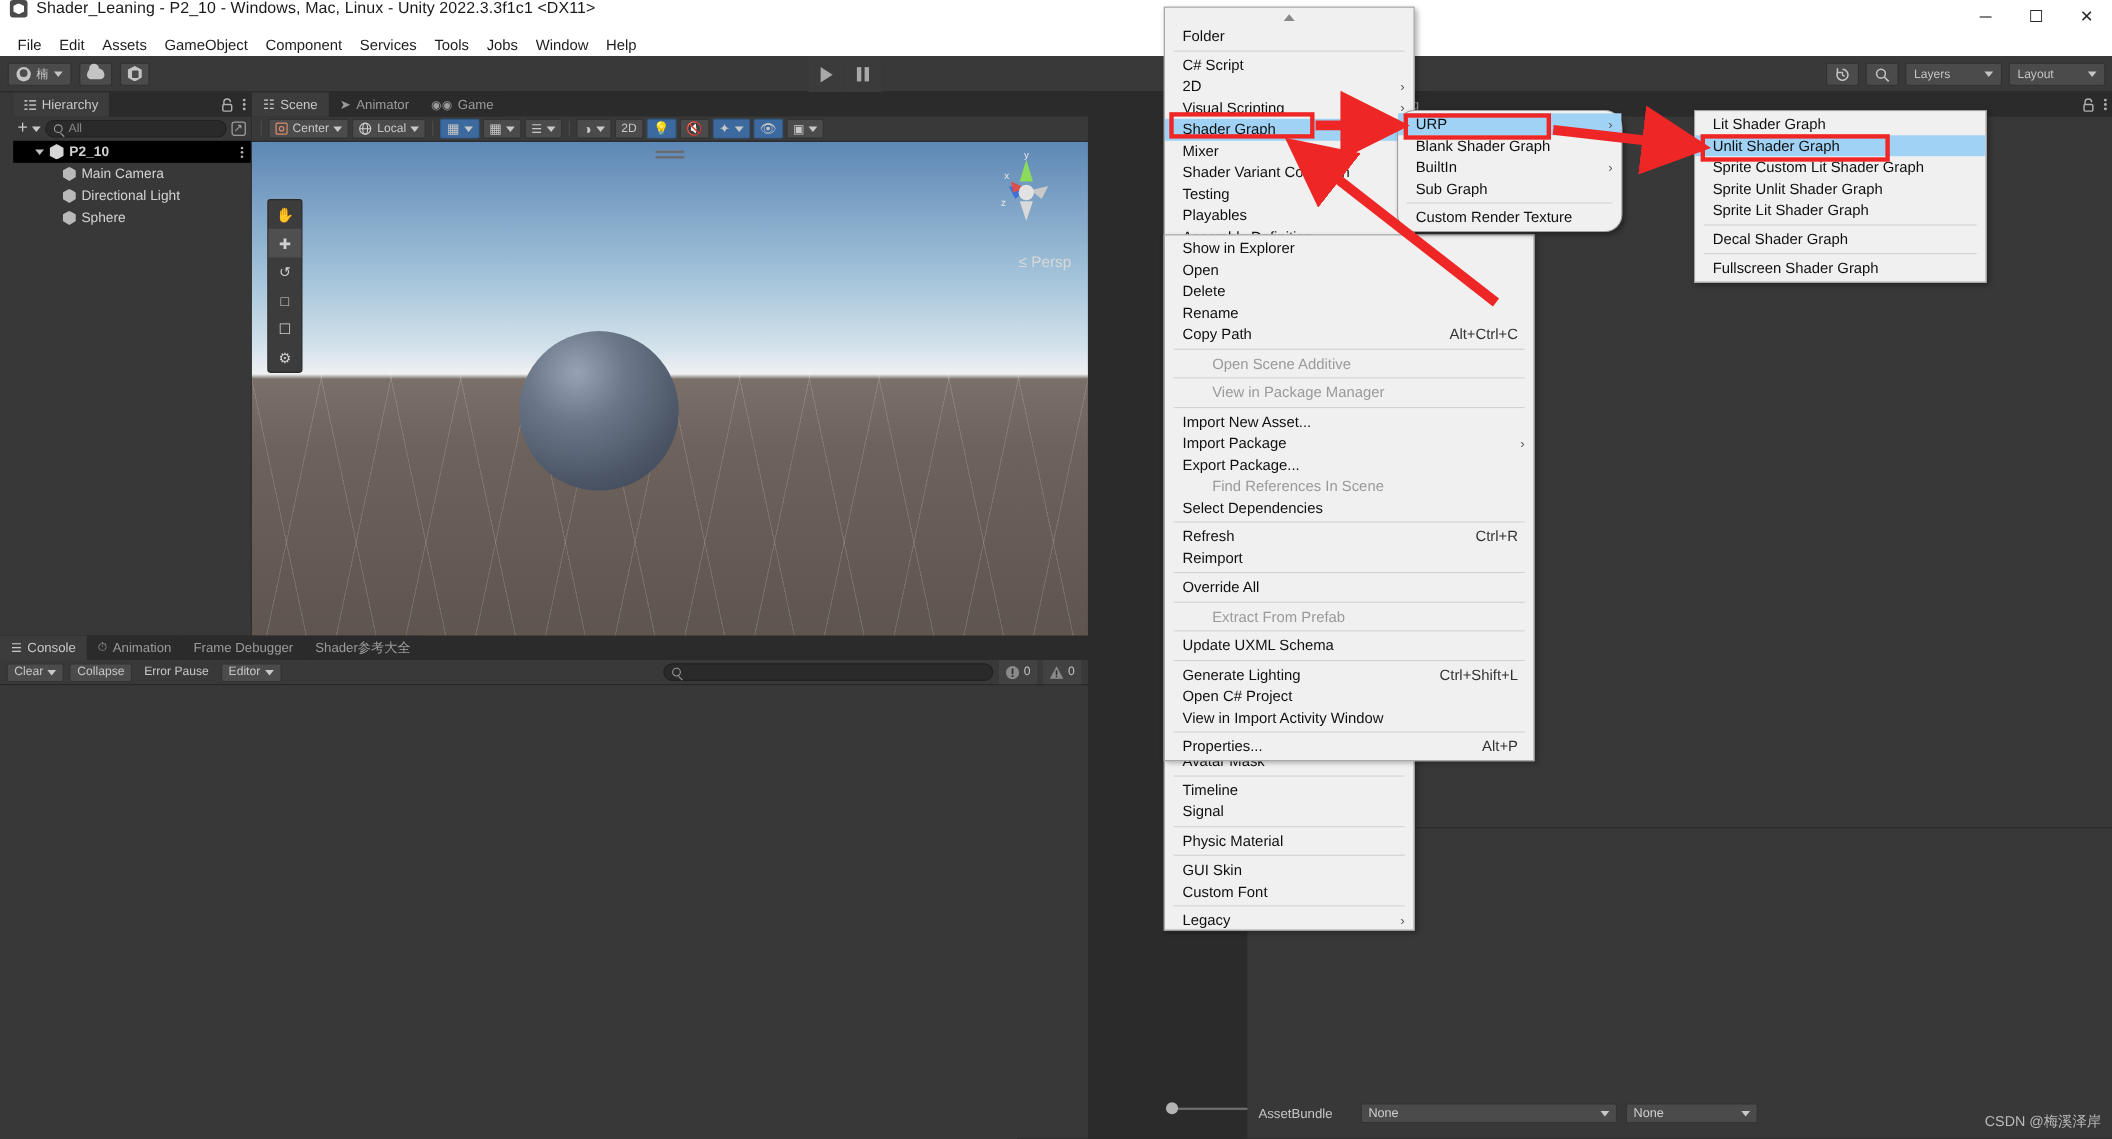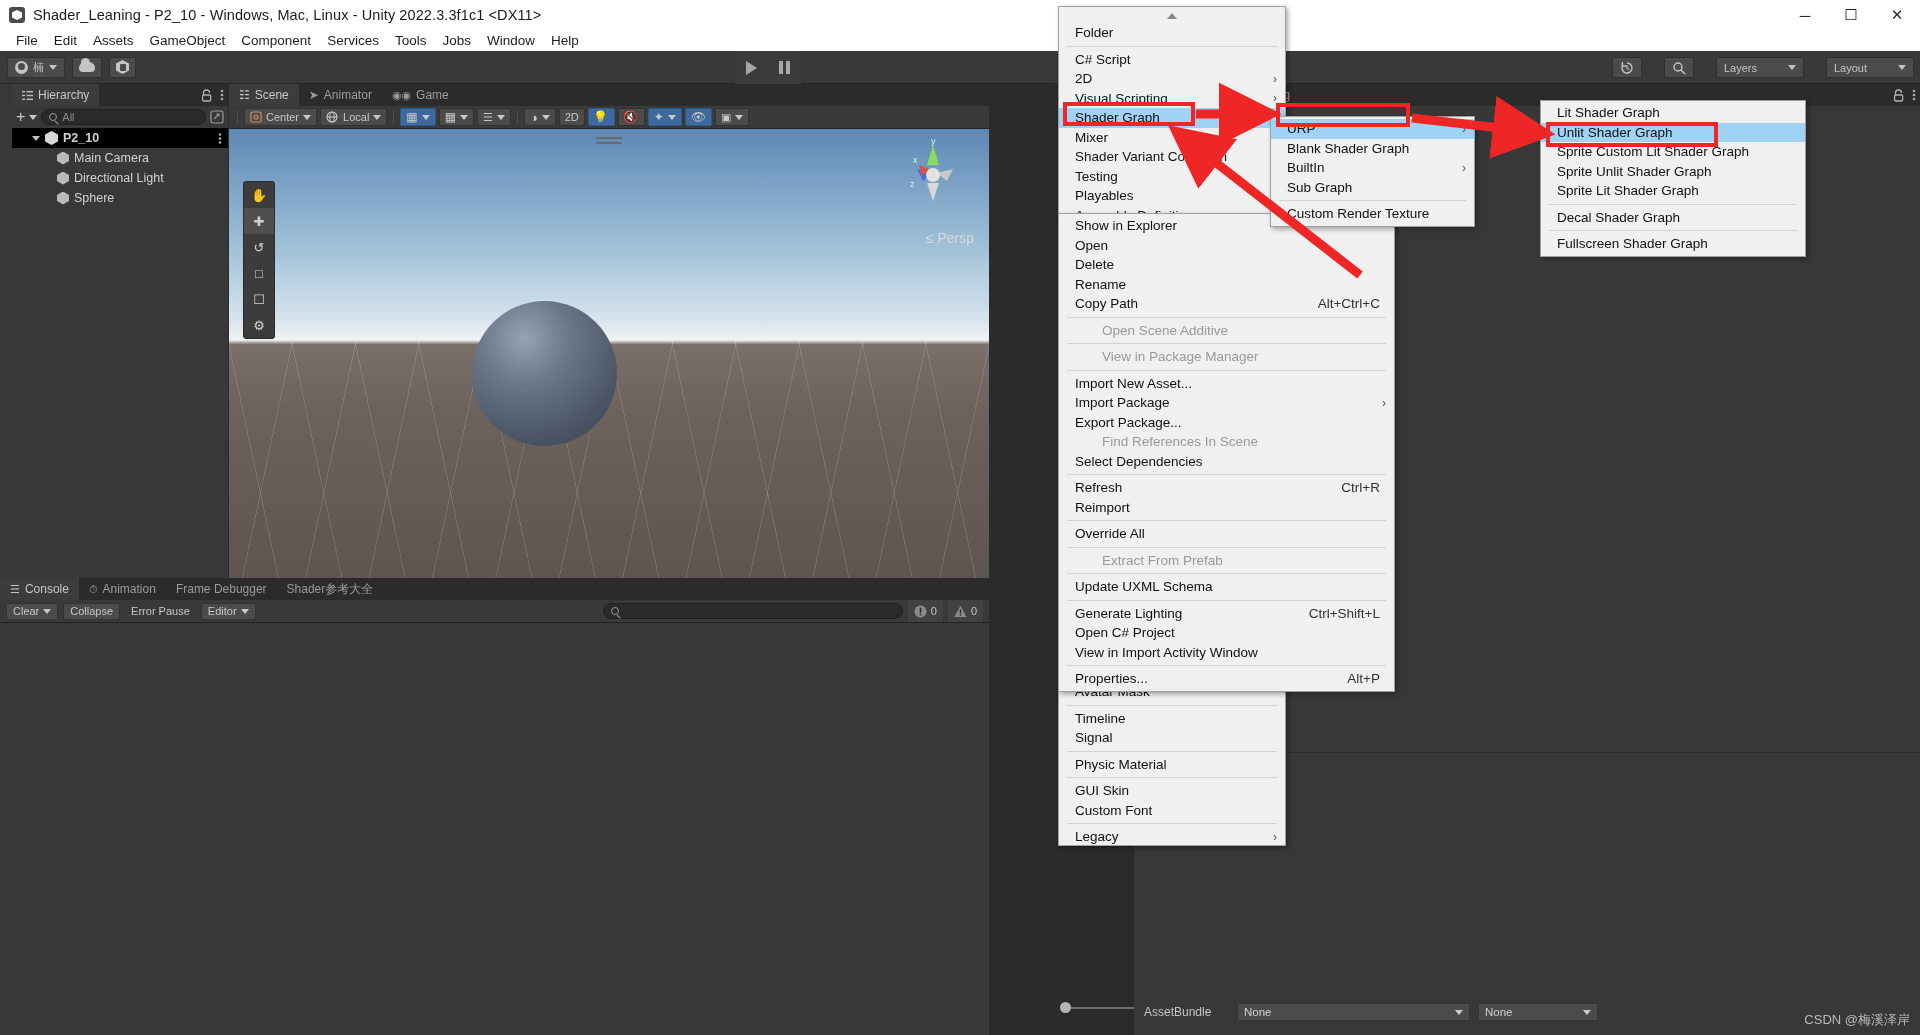--- a/index.html
+++ b/index.html
@@ -7,21 +7,21 @@
     width: 1920px; height: 1035px;
     background: #2b2b2b;
     font-family: "Liberation Sans", sans-serif;
     overflow: hidden;
   }
   #root { position: relative; width: 1920px; height: 1035px; }
 
   
   .titlebar {
     position: absolute; left:0; top:0; width:1920px; height:30px;
-    background: #ffffff; display:flex; align-items:center;
+    background: #ffffff; display:flex; align-items:flex-start;
   }
   .titlebar .unity-logo {
     width: 16px; height: 16px; margin-left: 9px; margin-right: 8px;
     background: #4b4b4b; border-radius: 3px; position: relative;
   }
   .titlebar .unity-logo::after {
     content:""; position:absolute; left:3px; top:3px; width:10px; height:10px;
     background:#fff; clip-path: polygon(50% 0%, 100% 25%, 100% 75%, 50% 100%, 0% 75%, 0% 25%);
   }
   .titlebar .title-text { font-size: 14.5px; color:#1a1a1a; letter-spacing:.1px; }
@@ -54,21 +54,21 @@
   .cloud-ic::before{content:"";position:absolute;left:2px;top:-4px;width:9px;height:9px;border-radius:50%;background:#c4c4c4;}
   .hex-ic { width:13px;height:14px;background:#c4c4c4;clip-path:polygon(50% 0,100% 25%,100% 75%,50% 100%,0 75%,0 25%); position:relative;}
   .hex-ic::after{content:"";position:absolute;left:3.5px;top:3.5px;width:6px;height:7px;background:#4b4b4b;border-radius:1px;}
 
   .play-group { position:absolute; left:735px; top:51px; height:33px; display:flex; }
   .play-btn { width:33px;height:33px; background:#3b3b3b; display:flex;align-items:center;justify-content:center; }
   .tri { width:0;height:0;border-left:11px solid #a8a8a8;border-top:7px solid transparent;border-bottom:7px solid transparent;}
   .pause { display:flex; gap:3px; }
   .pause i { display:block; width:4px;height:13px;background:#a8a8a8;}
 
-  .tb-right { position:absolute; right:6px; top:51px; height:33px; display:flex; align-items:center; gap:22px; }
+  .tb-right { position:absolute; right:6px; top:51px; height:33px; display:flex; align-items:center; gap:6px; }
   .tb-right .rbtn { height:21px; min-width:25px; background:#4b4b4b;border:1px solid #303030;border-radius:2px;
                     display:flex;align-items:center;justify-content:center;color:#c4c4c4;font-size:11px;padding:0 7px; }
   .tb-right .wide { width:88px; justify-content:space-between; }
 
   
   .hierarchy { position:absolute; left:0; top:84px; width:228px; height:494px; background:#383838;padding-left:12px; }
   .panel-tabstrip { height:22px; background:#2b2b2b; display:flex; align-items:center; position:relative; }
   .panel-tab { height:22px; background:#3c3c3c; color:#c8c8c8; font-size:12px; display:flex; align-items:center;
                padding:0 10px; gap:5px; }
   .panel-tab.inactive { background:#2b2b2b; color:#9b9b9b; }
@@ -150,21 +150,21 @@
   .ctxmenu .item.dim { color:#9a9a9a;margin-left:27px; }
   .ctxmenu .item.hl { background:#9fd2f5; }
   .ctxmenu .divider { height:1px; background:#d2d2d2; margin:3px 8px; }
   .ctxmenu .arrow { position:absolute; right:8px; color:#555; font-size:12px; }
   .ctxmenu .short { position:absolute; right:14px; color:#333; }
   .scroll-up { height:14px; display:flex; align-items:center; justify-content:center; }
   .scroll-up i { width:0;height:0;border-left:5px solid transparent;border-right:5px solid transparent;border-bottom:6px solid #888; }
 
   #menu-new     { left:1058px; top:6px;  width:228px; height:840px; overflow:hidden; }
   #menu-assets  { left:1058px; top:213px;width:337px; }
-  #menu-urp     { left:1270px; top:116px;width:205px; }
+  #menu-urp     { left:1270px; top:100px;width:205px;border-radius:16px; }
   #menu-shaders { left:1270px; top:100px;width:266px; }
 
   
   .redbox { position:absolute; border:4px solid #ef2626; pointer-events:none; }
   .arrow-svg { position:absolute; left:0; top:0; width:1920px; height:1035px; pointer-events:none; }
 
   .watermark { position:absolute; right:10px; bottom:6px; color:#b9b9b9; font-size:13px; }
 </style>
 </head>
 <body>

